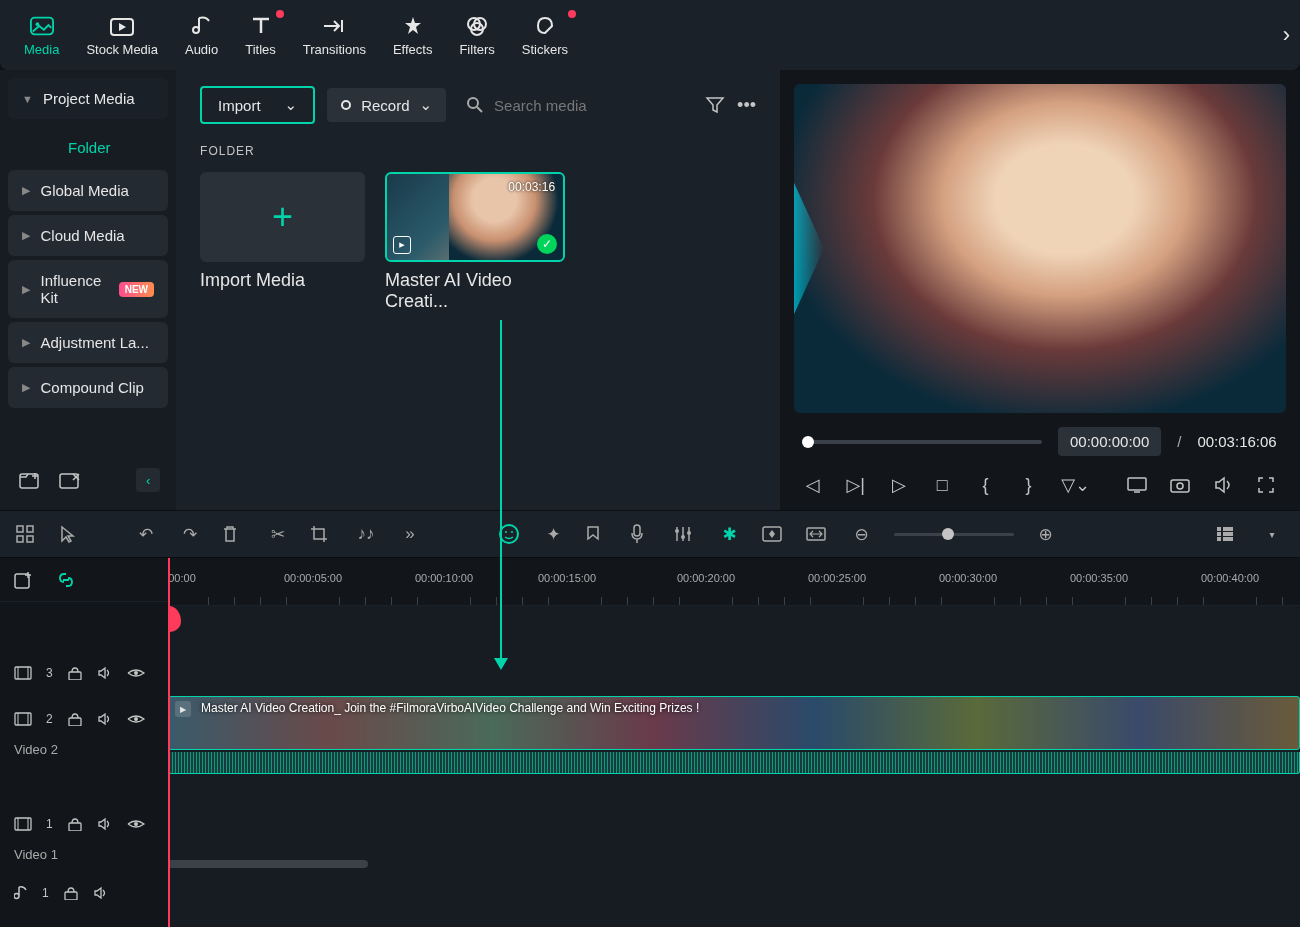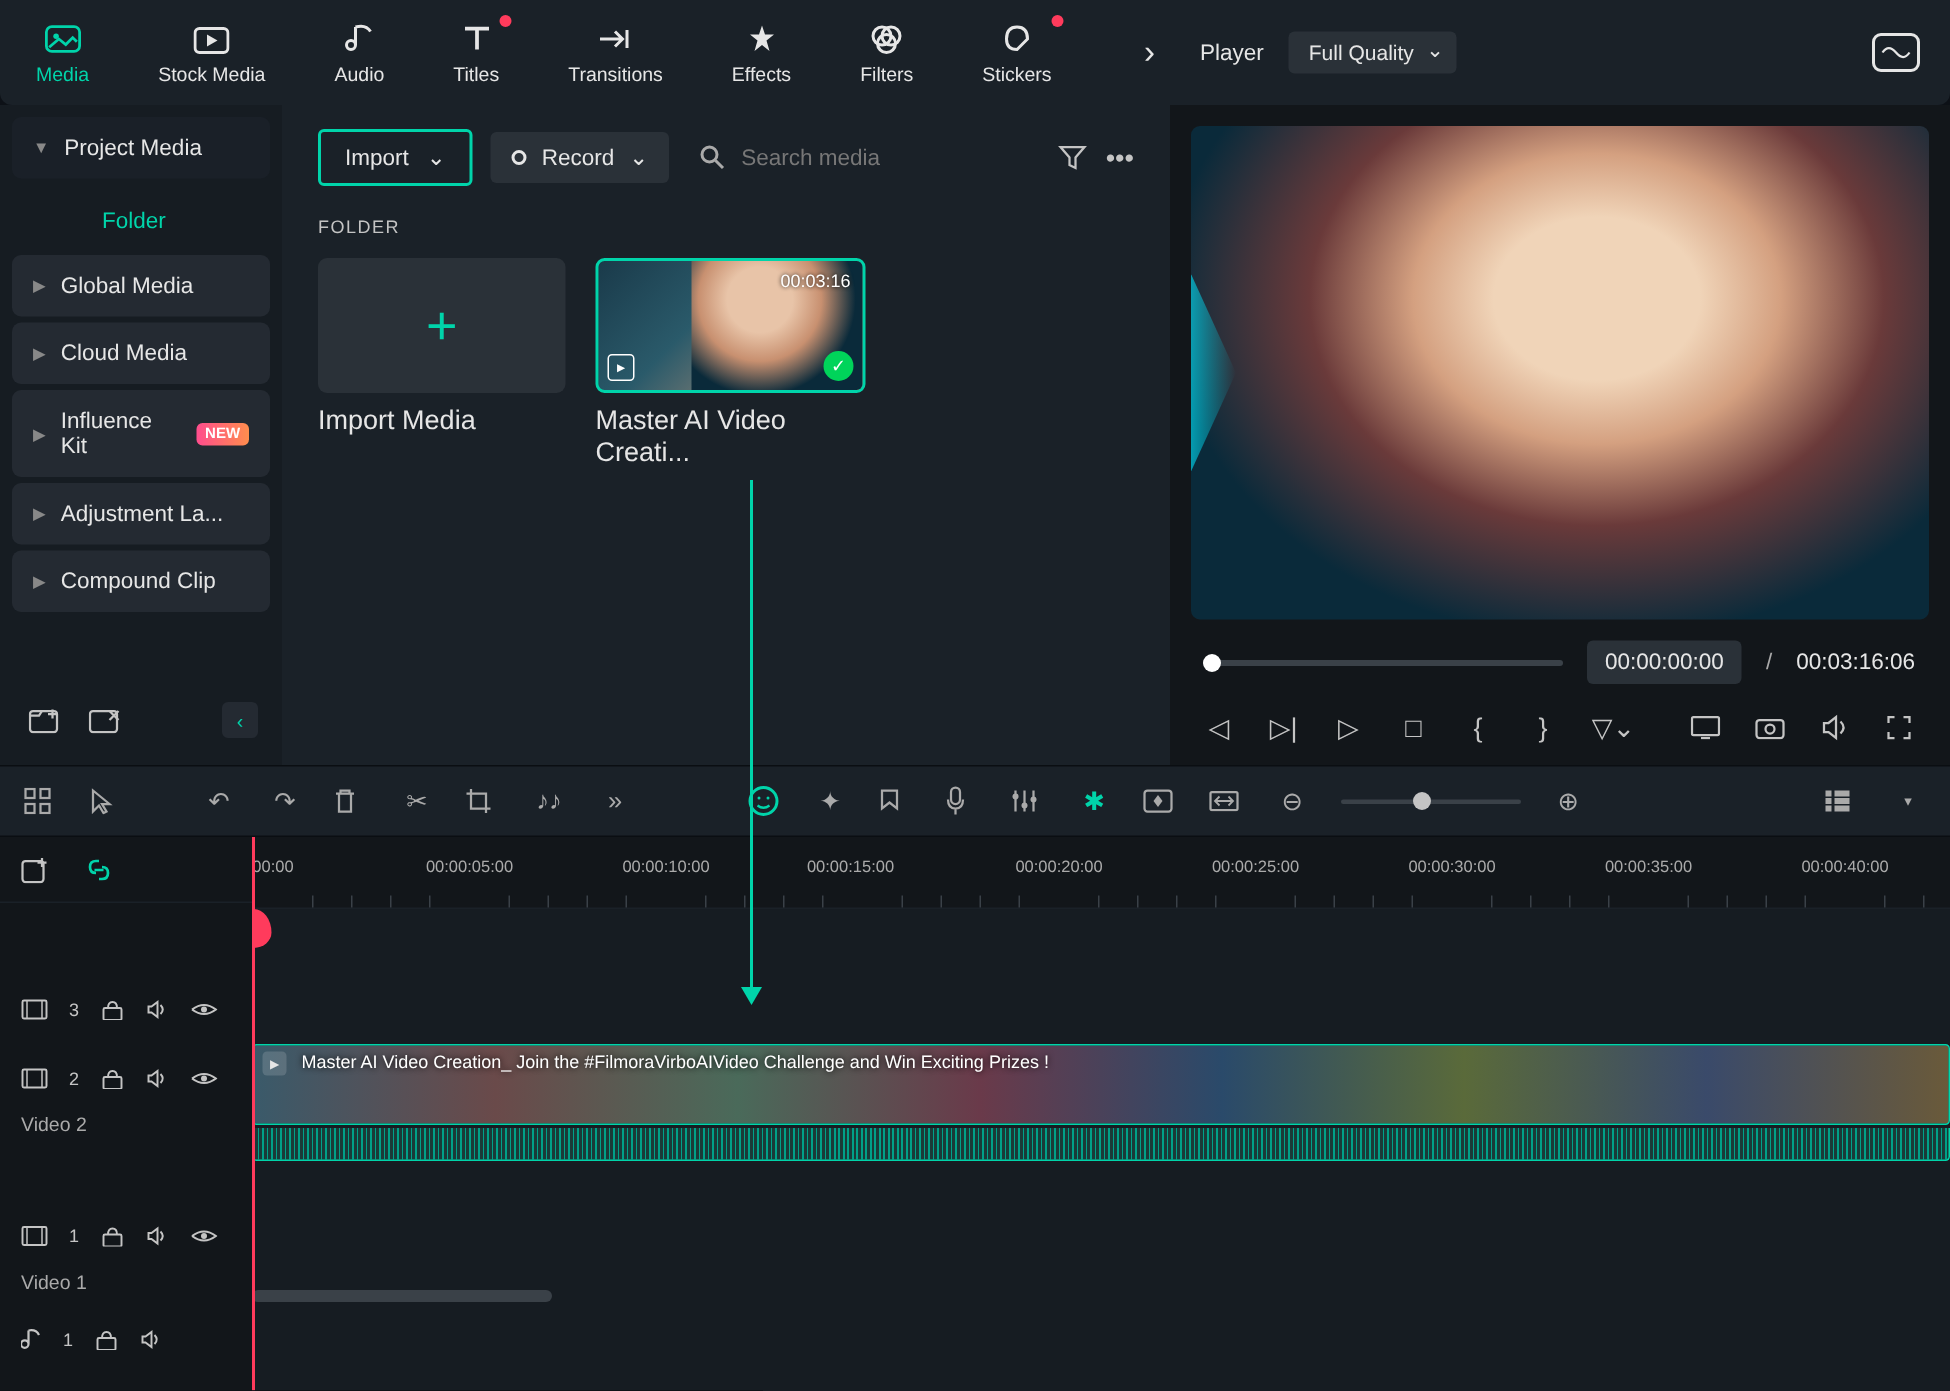--- a/index.html
+++ b/index.html
@@ -1,19 +1,19 @@
 <!DOCTYPE html>
 <html><head>
 <meta charset="utf-8">
 <style>
 * { margin: 0; padding: 0; box-sizing: border-box; font-family: -apple-system, BlinkMacSystemFont, "Segoe UI", Arial, sans-serif; }
 body { background: #0d1117; color: #e6e6e6; width: 1300px; height: 927px; overflow: hidden; }
 .app { display: flex; flex-direction: column; height: 100%; }
 .topbar { display: flex; height: 70px; background: #1a2128; border-radius: 0 0 8px 8px; }
-.tabs { display: flex; flex: 1; padding: 0 20px; align-items: center; gap: 38px; position: relative; }
+.tabs { display: flex; flex: 1; padding: 0 20px; align-items: center; gap: 19px; position: relative; }
 .tab { display: flex; flex-direction: column; align-items: center; gap: 4px; cursor: pointer; position: relative; padding: 8px 4px; }
 .tab.active { color: #00d4aa; }
 .tab-icon { width: 24px; height: 24px; display: flex; align-items: center; justify-content: center; }
 .tab-label { font-size: 13px; }
 .tab .dot { position: absolute; top: 4px; right: -4px; width: 8px; height: 8px; background: #ff3b5c; border-radius: 50%; }
 .tab-arrow { position: absolute; right: 10px; font-size: 22px; color: #e6e6e6; cursor: pointer; }
 .player-bar { width: 520px; display: flex; align-items: center; padding: 0 20px; gap: 16px; }
 .player-label { font-size: 15px; color: #e6e6e6; }
 .quality-select { background: #2a3138; padding: 6px 28px 6px 14px; border-radius: 4px; font-size: 14px; position: relative; color: #e6e6e6; }
 .quality-select::after { content: "⌄"; position: absolute; right: 8px; top: 4px; }
@@ -25,21 +25,21 @@
 .side-item.dark { background: #1a2028; }
 .side-item .chev { font-size: 11px; color: #888; }
 .side-folder { color: #00d4aa; font-size: 15px; padding: 16px 0 10px 60px; }
 .new-badge { background: linear-gradient(90deg, #ff4d8d, #ff8d4d); color: #fff; font-size: 10px; padding: 2px 6px; border-radius: 4px; font-weight: bold; }
 .sidebar-bottom { margin-top: auto; display: flex; gap: 12px; padding: 8px; align-items: center; }
 .side-bot-btn { width: 28px; height: 28px; display: flex; align-items: center; justify-content: center; color: #c4c4c4; }
 .collapse-btn { margin-left: auto; width: 24px; height: 24px; background: #242a32; border-radius: 4px; display: flex; align-items: center; justify-content: center; color: #00d4aa; font-size: 13px; }
 
 .media-panel { flex: 1; background: #1a2128; padding: 16px 24px; display: flex; flex-direction: column; }
 .media-toolbar { display: flex; align-items: center; gap: 12px; }
-.import-btn { border: 2px solid #00d4aa; border-radius: 4px; padding: 8px 16px; display: flex; align-items: center; gap: 12px; color: #e6e6e6; font-size: 15px; }
+.import-btn { border: 2px solid #00d4aa; border-radius: 4px; padding: 8px 16px; display: flex; align-items: center; gap: 24px; color: #e6e6e6; font-size: 15px; }
 .record-btn { background: #2a3138; border-radius: 4px; padding: 8px 14px; display: flex; align-items: center; gap: 10px; color: #e6e6e6; font-size: 15px; }
 .red-dot { width: 10px; height: 10px; border: 2px solid #e6e6e6; border-radius: 50%; }
 .search-wrap { display: flex; align-items: center; gap: 10px; flex: 1; margin-left: 8px; color: #777; }
 .search-input { background: transparent; border: none; color: #e6e6e6; font-size: 15px; outline: none; flex: 1; }
 .search-input::placeholder { color: #777; }
 .filter-icon, .more-icon { color: #c4c4c4; font-size: 18px; }
 .folder-label { font-size: 12px; letter-spacing: 1px; color: #c4c4c4; margin-top: 20px; margin-bottom: 14px; }
 .media-grid { display: flex; gap: 20px; }
 .import-card { width: 165px; }
 .import-box { height: 90px; background: #2a3138; border-radius: 6px; display: flex; align-items: center; justify-content: center; }
@@ -173,31 +173,20 @@
       <div class="tab">
         <span class="dot"></span>
         <span class="tab-icon">
             <svg width="22" height="22" viewBox="0 0 22 22">
               <path d="M4 11 Q4 3 11 3 Q18 3 18 11 L11 18 Q4 18 4 11 M11 18 L18 11" fill="none" stroke="#e6e6e6" stroke-width="2"></path>
             </svg>
           </span>
         <span class="tab-label">Stickers</span>
       </div>
       <span class="tab-arrow">›</span>
-    </div>
-    <div class="player-bar">
-      <span class="player-label">Player</span>
-      <div class="quality-select">
-        <span>Full Quality</span>
-      </div>
-      <div class="wave-btn">
-        <svg width="20" height="14" viewBox="0 0 20 14">
-            <path d="M1 7 Q5 1 10 7 T19 7" stroke="#e6e6e6" fill="none" stroke-width="1.5"></path>
-          </svg>
-      </div>
     </div>
   </div>
 
   <div class="mid">
     <div class="sidebar">
       <div class="side-item dark">
         <span class="chev">▼</span>
         <span>Project Media</span>
       </div>
       <div class="side-folder">Folder</div>

